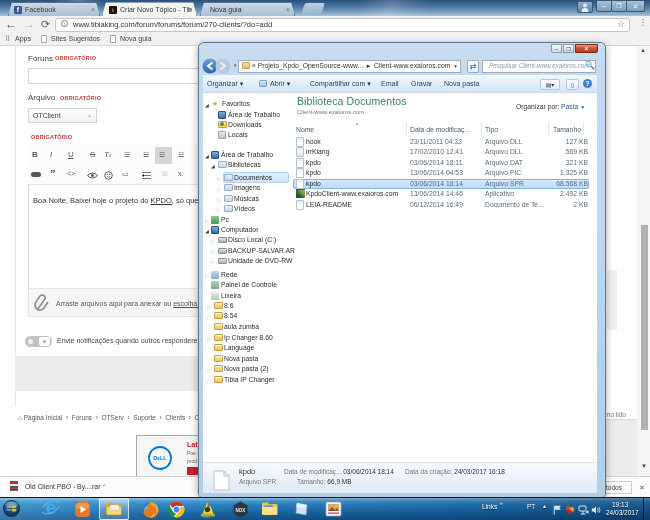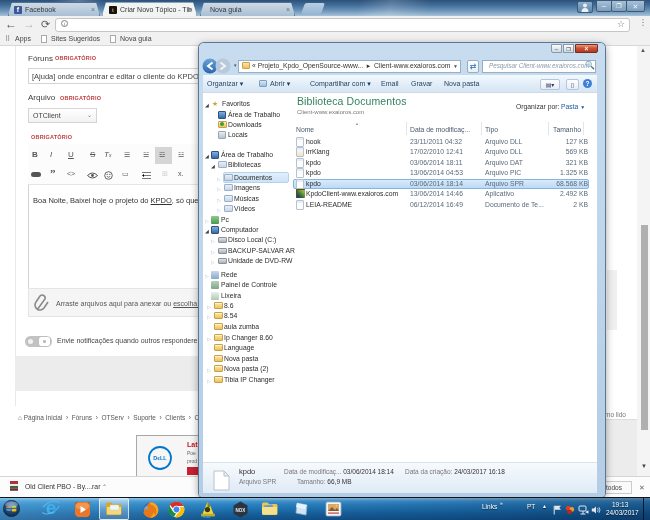--- a/index.html
+++ b/index.html
@@ -75,37 +75,37 @@
 <div class="abs" style="left:596px;top:0;width:16px;height:12px;background:linear-gradient(#a6c0d6,#7b9dbc);border:1px solid #3c5a77;border-radius:0 0 2px 2px;color:#fff;text-align:center;font-size:8px;line-height:9px">–</div>
 <div class="abs" style="left:611px;top:0;width:16px;height:12px;background:linear-gradient(#a6c0d6,#7b9dbc);border:1px solid #3c5a77;border-radius:0 0 2px 2px;color:#fff;text-align:center;font-size:6px;line-height:11px">❐</div>
 <div class="abs" style="left:626px;top:0;width:19px;height:12px;background:linear-gradient(#a6c0d6,#7b9dbc);border:1px solid #3c5a77;border-radius:0 0 2px 2px;color:#eef;text-align:center;font-size:7px;line-height:11px">✕</div>
 
 <div id="toolbar" class="abs"></div>
 <div class="abs" style="left:5px;top:17px;font-size:12px;color:#555;font-weight:bold">←</div>
 <div class="abs" style="left:23px;top:17px;font-size:12px;color:#b9b9b9;font-weight:bold">→</div>
 <div class="abs" style="left:41px;top:18px;font-size:11px;color:#555">⟳</div>
 <div id="omnibox" class="abs"></div>
 <div class="abs" style="left:61px;top:20px;width:7px;height:7px;border:1px solid #808080;border-radius:50%;color:#808080;font-size:5px;text-align:center;line-height:6px">i</div>
+<div class="abs" style="left:73px;top:20px;font-size:7.5px;color:#2f2f2f">www.tibiaking.com/forum/forums/forum/270-clients/?do=add</div>
 <div class="abs" style="left:617px;top:19px;font-size:9px;color:#7a7a7a">☆</div>
 <div class="abs" style="left:639px;top:18px;font-size:8px;color:#5a5a5a;letter-spacing:0">⋮</div>
 
 <div id="bookmarks" class="abs"></div>
 <div class="abs" style="left:5px;top:35px;width:8px;height:8px;color:#67696c;font-size:7px;line-height:8px">⠿</div>
 <div class="abs" style="left:15px;top:35px;font-size:7px;color:#444">Apps</div>
 <div class="abs" style="left:41px;top:35px;width:6px;height:8px;background:#fff;border:1px solid #aaa"></div>
 <div class="abs" style="left:51px;top:35px;font-size:7px;color:#444">Sites Sugeridos</div>
 <div class="abs" style="left:110px;top:35px;width:6px;height:8px;background:#fff;border:1px solid #aaa"></div>
 <div class="abs" style="left:120px;top:35px;font-size:7px;color:#444">Nova guia</div>
 
 <div id="page" class="abs"></div>
 <div class="abs" style="left:15px;top:46px;width:1px;height:360px;background:#e8e8e8"></div>
 <div class="abs lbl" style="left:28px;top:54px">Fóruns</div>
 <div class="abs red" style="left:55px;top:55px">OBRIGATÓRIO</div>
 <div class="abs field" style="left:28px;top:68px;width:175px;height:16px"></div>
-<div class="abs" style="left:32px;top:72px;font-size:7.5px;color:#444">[Ajuda] onde encontrar e editar o cliente do KPDO</div>
 <div class="abs lbl" style="left:28px;top:93px">Arquivo</div>
 <div class="abs red" style="left:60px;top:95px">OBRIGATÓRIO</div>
 <div class="abs field" style="left:28px;top:108px;width:69px;height:15px;background:linear-gradient(#fff,#f2f2f2)"></div>
 <div class="abs" style="left:33px;top:112px;font-size:7px;color:#444">OTClient</div>
 <div class="abs" style="left:87px;top:111px;font-size:6px;color:#777">⌄</div>
 <div class="abs red" style="left:31px;top:134px">OBRIGATÓRIO</div>
 
 <div class="abs field" style="left:28px;top:144px;width:175px;height:146px"></div>
 <div id="edtb">
   <div class="abs" style="left:28px;top:144px;width:175px;height:41px;background:#fcfcfc;border-bottom:1px solid #e5e5e5"></div>

